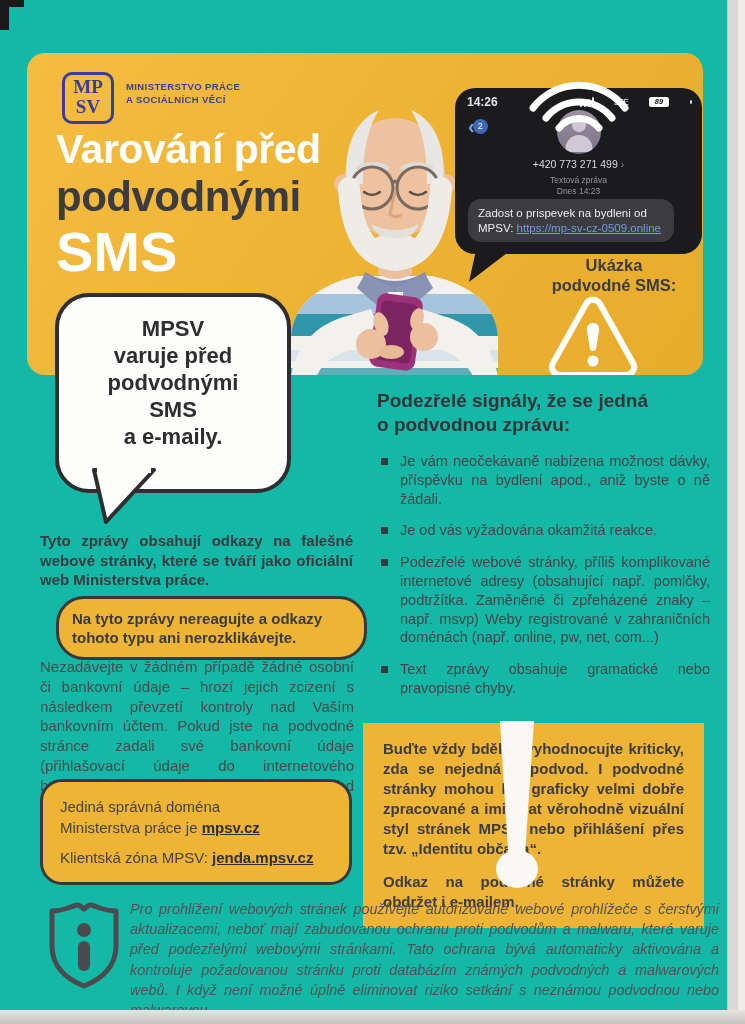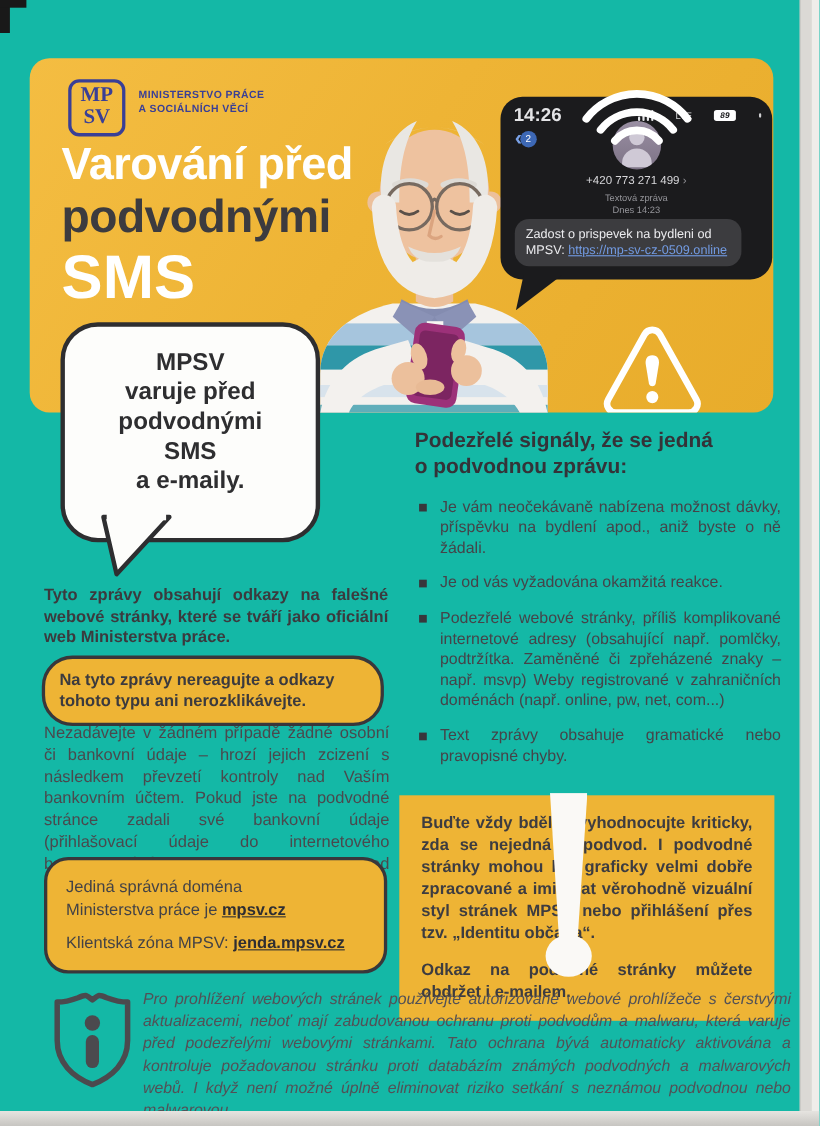--- a/index.html
+++ b/index.html
@@ -24,21 +24,21 @@
   .ministry{left:99px;top:27px;color:#3a3f96;font-weight:bold;font-size:9.5px;letter-spacing:.4px;line-height:13px;}
   .title{left:29px;top:76px;font-weight:bold;line-height:1.0;}
   .title .t1{color:#ffffff;font-size:41px;letter-spacing:-.5px;}
   .title .t2{color:#3c3b3f;font-size:42px;letter-spacing:-.5px;margin-top:6px;}
   .title .t3{color:#ffffff;font-size:56px;margin-top:6px;}
 
   
   .phone{left:428px;top:35px;width:247px;height:166px;background:#1b1b1d;border-radius:20px;z-index:3;}
   .phone-tail{left:440px;top:197px;z-index:3;}
   .status{position:absolute;left:12px;right:10px;top:7px;display:flex;justify-content:space-between;align-items:center;}
-  .status .time{color:#e4e4e6;font-size:17px;font-weight:bold;}
+  .status .time{color:#e4e4e6;font-size:12px;font-weight:bold;}
   .status-right{display:flex;align-items:center;gap:20px;}
   .sigbars{display:flex;align-items:flex-end;gap:1.5px;height:10px;}
   .sigbars i{display:block;width:2.5px;background:#e8e8ea;border-radius:1px;}
   .lte{color:#d9d9db;font-size:8.5px;}
   .batt{background:#fff;color:#141416;font-size:7.5px;font-weight:bold;width:20px;height:10px;
         border-radius:2.5px;text-align:center;line-height:10px;font-style:italic;}
   .batt-nub{width:2px;height:4px;background:#cfcfd1;border-radius:1px;margin-left:1px;}
   .back{position:absolute;left:13px;top:30px;display:flex;align-items:center;}
   .back .chev{color:#7aa2e8;font-size:20px;font-weight:bold;line-height:16px;}
   .back .badge{width:15px;height:15px;border-radius:50%;background:#3d68b5;color:#fff;font-size:9px;
@@ -62,21 +62,21 @@
 
   
   .bubble{left:55px;top:293px;width:228px;height:174px;background:#fdfdfb;border:4px solid #2e2e30;
           border-radius:34px;z-index:7;text-align:center;padding-top:18px;
           font-size:22px;font-weight:bold;color:#2e2e30;line-height:27px;}
   .bubble-tail{left:86px;top:467px;z-index:8;}
 
   
   .p-intro{left:40px;top:531px;width:313px;font-size:15px;font-weight:bold;color:#3b3a3e;
            line-height:19.5px;text-align:justify;}
-  .warnbox{left:38px;top:596px;width:279px;background:#eeb435;border:3px solid #38373b;border-radius:28px;
+  .warnbox{left:56px;top:596px;width:279px;background:#eeb435;border:3px solid #38373b;border-radius:28px;
            padding:10px 13px;font-size:15px;font-weight:bold;color:#3b3a3e;line-height:19px;}
   .p-body{left:40px;top:657px;width:314px;font-size:15px;color:#4a494d;line-height:19.8px;text-align:justify;}
   .domainbox{left:40px;top:779px;width:272px;background:#eeb435;border:3px solid #38373b;border-radius:22px;
              padding:14px 17px;font-size:15px;color:#434246;line-height:21px;}
   .domainbox .dom{font-weight:bold;text-decoration:underline;color:#2f2e32;}
   .domainbox .row2{margin-top:9px;}
 
   
   .r-head{left:377px;top:389px;width:330px;font-size:19px;font-weight:bold;color:#343338;line-height:24px;}
   .bullets{left:377px;top:450px;width:331px;margin:2px;padding:0;list-style:none;}
@@ -202,20 +202,24 @@
     <svg class="abs phone-tail" width="44" height="32" viewBox="0 0 44 32">
       <path d="M2,32 L9,0 L44,0 Z" fill="#1b1b1d"></path>
     </svg>
 
     <svg class="abs wifi" width="108" height="78" viewBox="0 0 108 78">
       <path d="M8,52 A58 58 0 0 1 100,52" stroke="#ffffff" stroke-width="7" fill="none" stroke-linecap="round"></path>
       <path d="M21,62 A42 42 0 0 1 87,62" stroke="#ffffff" stroke-width="7" fill="none" stroke-linecap="round"></path>
       <path d="M34,72 A26 26 0 0 1 74,72" stroke="#ffffff" stroke-width="7" fill="none" stroke-linecap="round"></path>
     </svg>
 
+    <div class="abs sample-label">
+      <div>Ukázka</div>
+      <div>podvodné SMS:</div>
+    </div>
 
     <svg class="abs warn-tri" width="100" height="94" viewBox="0 0 100 94">
       <path d="M43,13 a8,8 0 0 1 14,0 L90,72 a8,8 0 0 1 -7,12 L17,84 a8,8 0 0 1 -7,-12 Z" stroke="#ffffff" stroke-width="6" fill="none" stroke-linejoin="round"></path>
       <path d="M50,32 C45,32 43.5,36 44,40 L47,58 a3.2,3.2 0 0 0 6,0 L56,40 C56.5,36 55,32 50,32 Z" fill="#ffffff"></path>
       <circle cx="50" cy="70" r="5.5" fill="#ffffff"></circle>
     </svg>
   </div>
 
   <div class="abs bubble">
     <div>MPSV</div>

